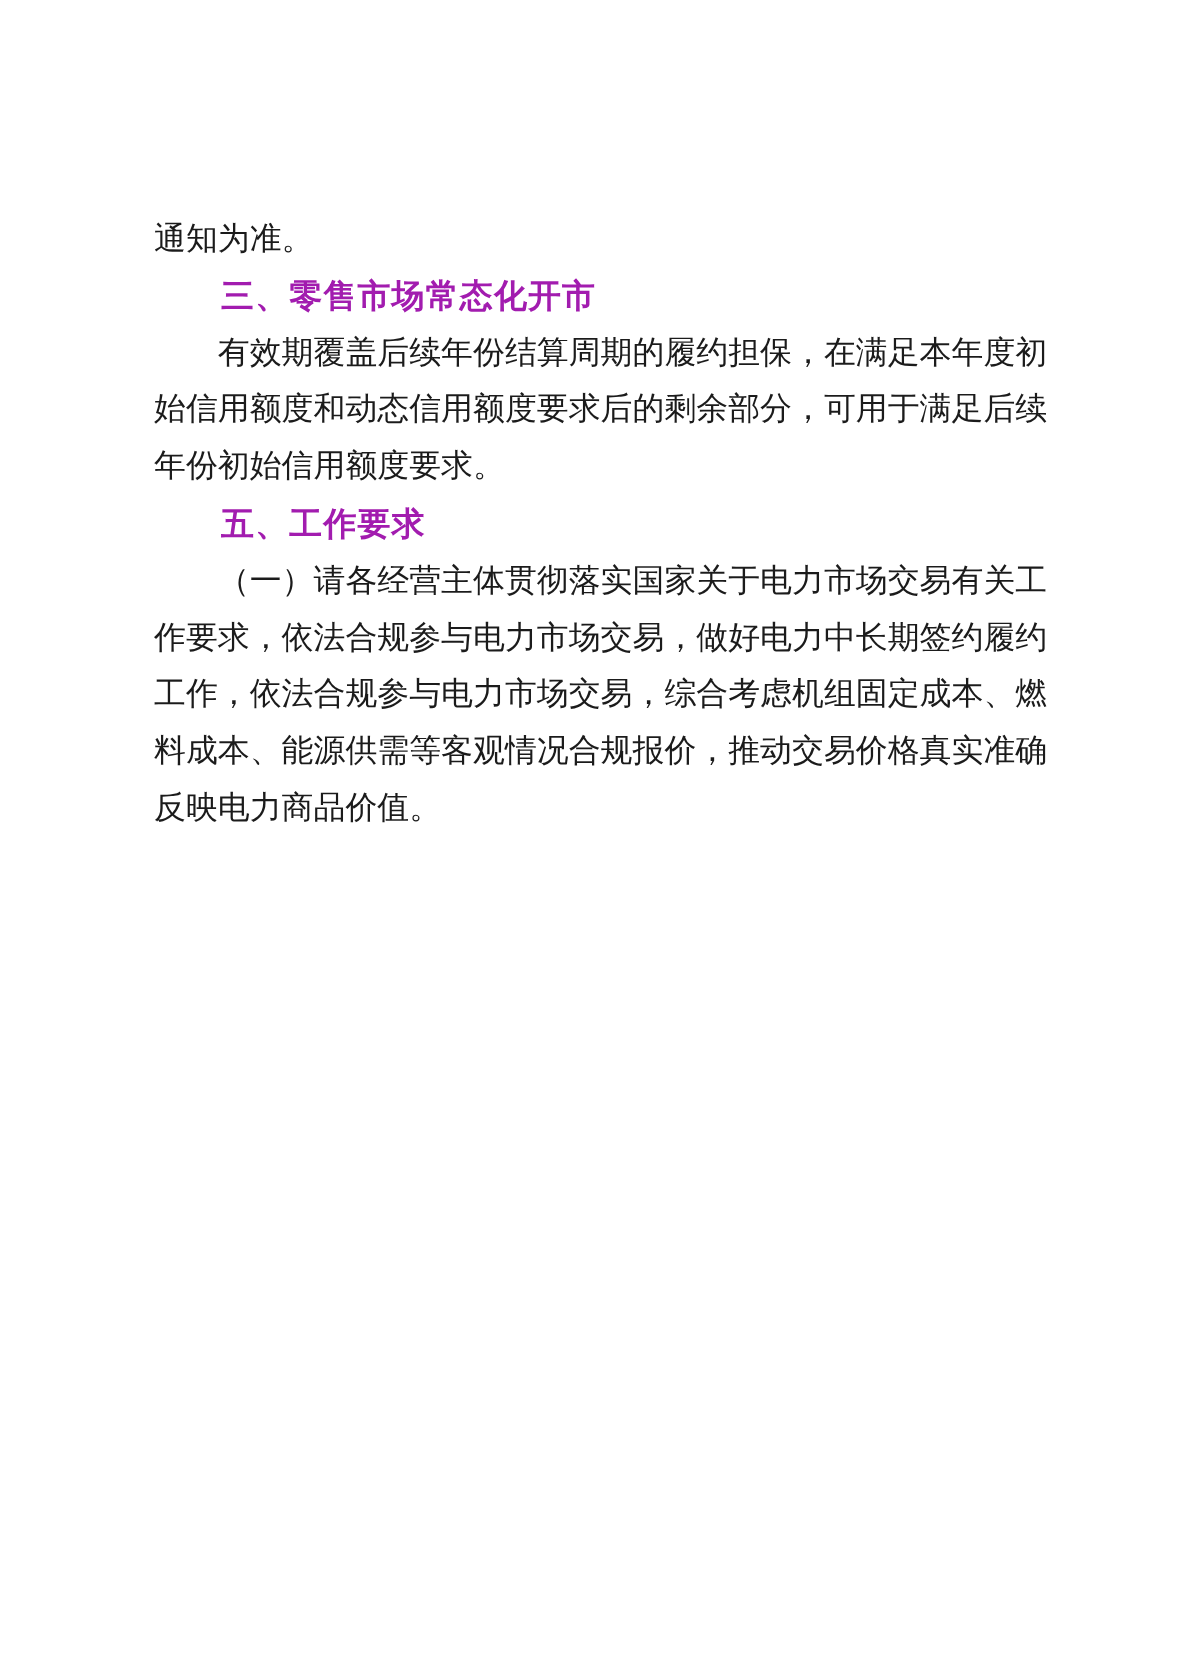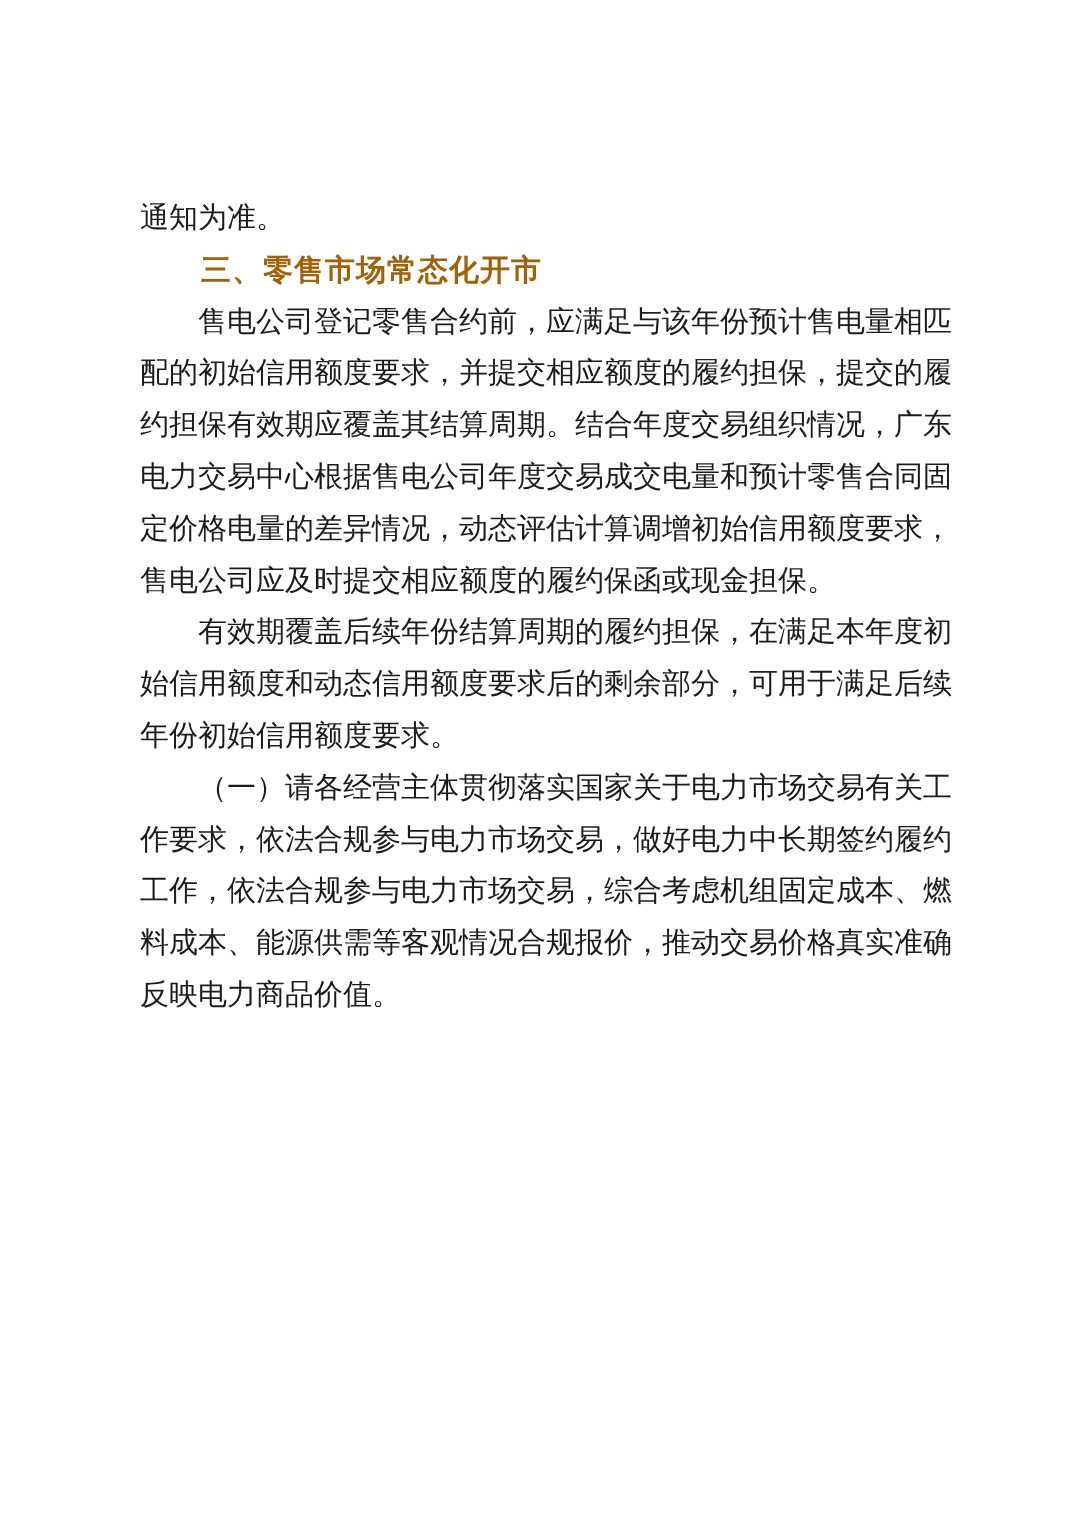--- a/index.html
+++ b/index.html
@@ -33,21 +33,21 @@
   }
   .doc-text p.body.indent {
     text-indent: 2em;
   }
   .doc-text h2.sec {
     margin: 0;
     font-family: "Liberation Sans", sans-serif;
     font-weight: 700;
     font-size: 30px;
     line-height: 51.8px;
-    color: #a16207;
+    color: #a21caf;
     text-indent: 61px;
     letter-spacing: 1px;
   }
   .pagenum {
     position: absolute;
     left: 144px;
     top: 1413px;
     font-family: "Liberation Serif", serif;
     font-size: 26px;
     color: #2e2e2e;
@@ -55,18 +55,18 @@
     white-space: pre;
   }
 </style>
 </head>
 <body>
 
 <div class="page">
   <div class="doc-text" id="doc-body">
       <p class="body">通知为准。</p>
       <h2 class="sec">三、零售市场常态化开市</h2>
-      <p class="body indent">售电公司登记零售合约前，应满足与该年份预计售电量相匹配的初始信用额度要求，并提交相应额度的履约担保，提交的履约担保有效期应覆盖其结算周期。结合年度交易组织情况，广东电力交易中心根据售电公司年度交易成交电量和预计零售合同固定价格电量的差异情况，动态评估计算调增初始信用额度要求，售电公司应及时提交相应额度的履约保函或现金担保。</p>
       <p class="body indent">有效期覆盖后续年份结算周期的履约担保，在满足本年度初始信用额度和动态信用额度要求后的剩余部分，可用于满足后续年份初始信用额度要求。</p>
+      <h2 class="sec">五、工作要求</h2>
       <p class="body indent">（一）请各经营主体贯彻落实国家关于电力市场交易有关工作要求，依法合规参与电力市场交易，做好电力中长期签约履约工作，依法合规参与电力市场交易，综合考虑机组固定成本、燃料成本、能源供需等客观情况合规报价，推动交易价格真实准确反映电力商品价值。</p>
     </div>
   <div class="pagenum">— 4 —</div>
 </div>
 
 </body></html>

